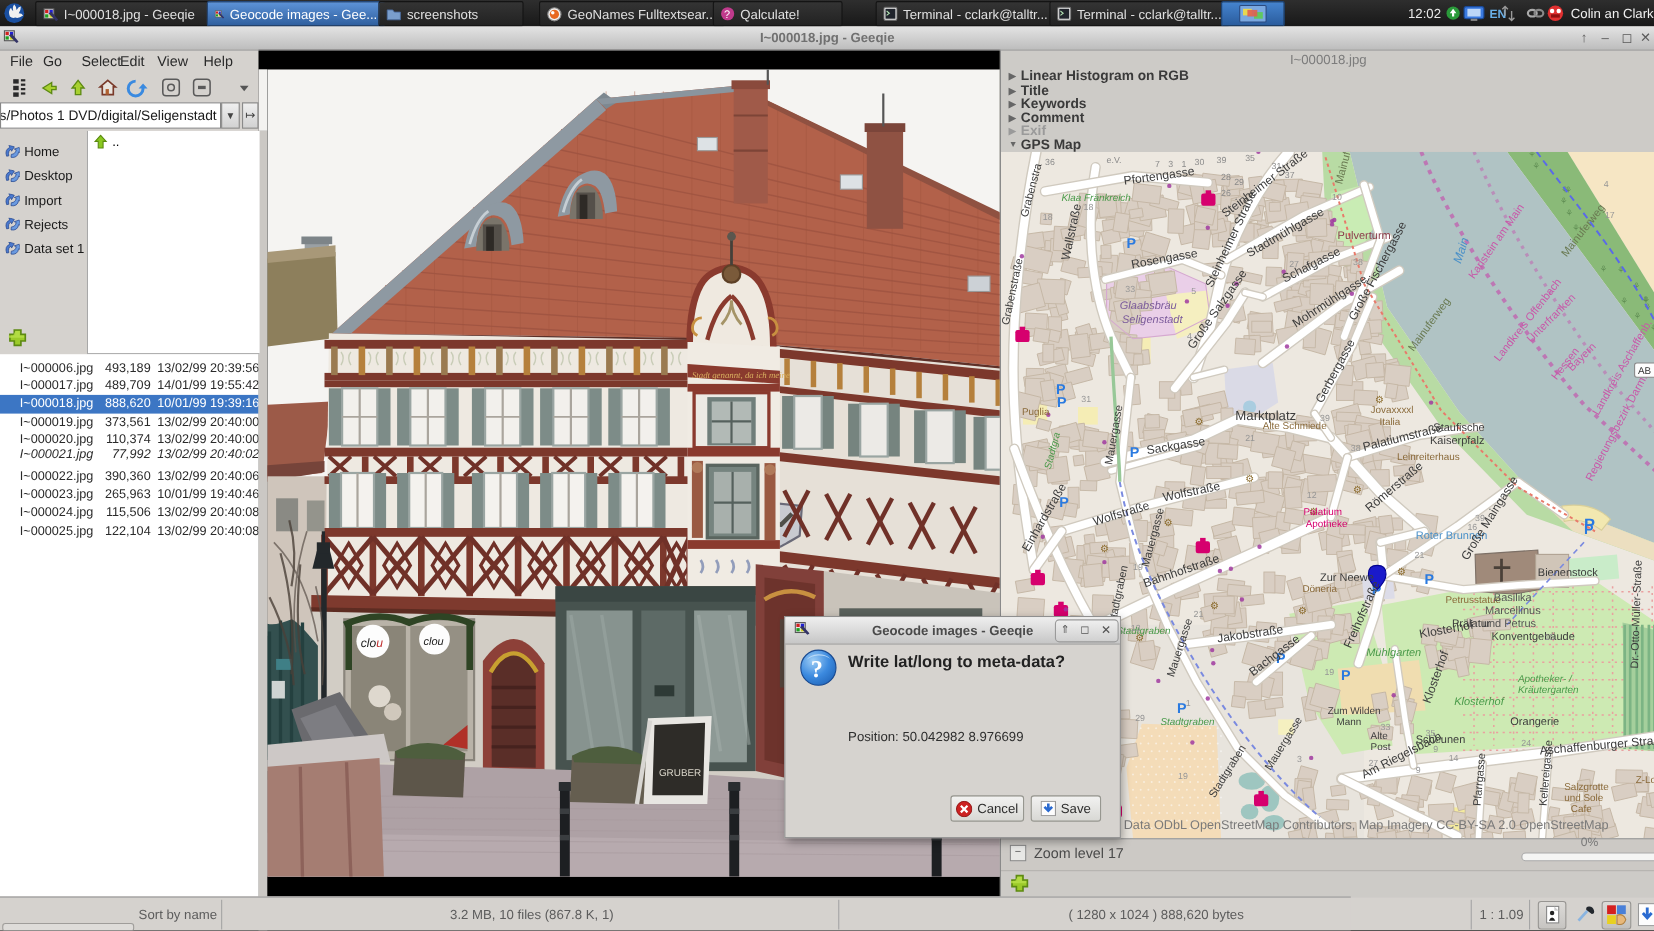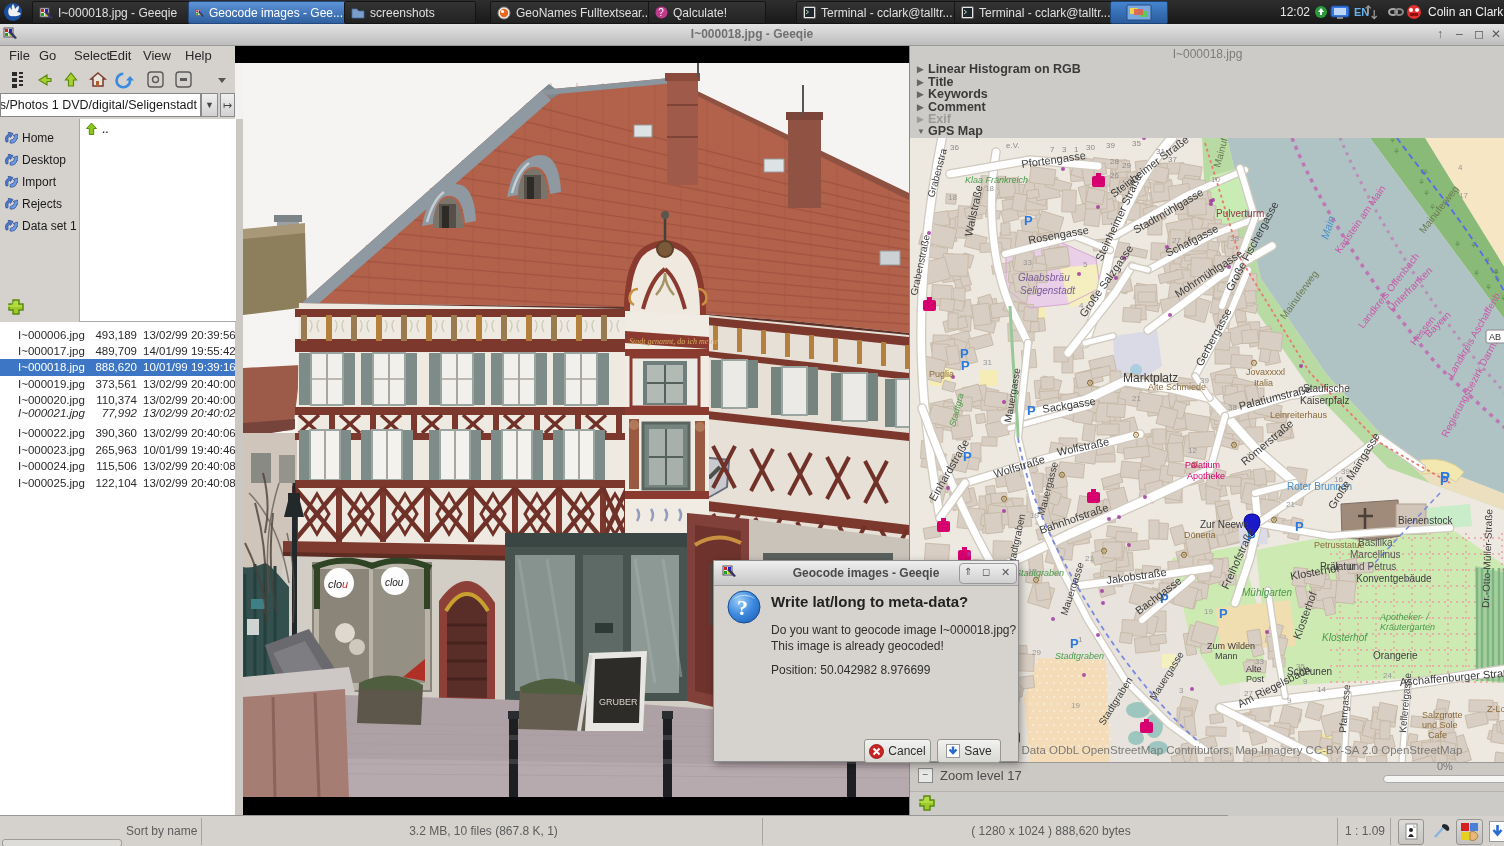--- a/index.html
+++ b/index.html
@@ -35,21 +35,21 @@
 #rightcol .hdr{position:absolute;left:0;right:0;top:2px;text-align:center;font-size:12px;color:#7c7c7c;}
 .sect{position:absolute;left:7px;font-size:12.5px;font-weight:bold;color:#3a3a3a;white-space:nowrap;}
 .sect .tri{display:inline-block;width:11px;color:#666;font-size:8.5px;vertical-align:1px;}
 
 #statusbar{position:absolute;left:0;top:815px;width:1228px;height:31px;background:#d5d2ce;border-top:1px solid #989898;font-size:12px;color:#5c5c5c;}
 .ssep{position:absolute;top:2px;bottom:2px;width:1px;background:#a5a5a5;}
 
 #dialog{position:absolute;left:713px;top:560px;width:304px;height:200px;background:#d6d3cf;border:1px solid #8f8f8f;box-shadow:2px 3px 8px rgba(0,0,0,0.35);font-size:12px;color:#2e2e2e;}
 #dlgtitle{position:absolute;left:0;top:0;right:0;height:24px;background:linear-gradient(#efefef,#c6c6c6);border-bottom:1px solid #a0a0a0;}
 #dlgtitle .t{position:absolute;left:0;right:0;top:5px;text-align:center;font-weight:bold;font-size:12px;color:#4a4a4a;}
-.dbtn{position:absolute;top:8px;height:22px;background:linear-gradient(#f2f2f1,#d8d8d4);border:1px solid #979790;border-radius:3px;font-size:12px;color:#2e2e2e;display:flex;align-items:center;justify-content:center;gap:4px;margin-top:16px;}
+.dbtn{position:absolute;top:8px;height:22px;background:linear-gradient(#f2f2f1,#d8d8d4);border:1px solid #979790;border-radius:3px;font-size:12px;color:#2e2e2e;display:flex;align-items:center;justify-content:center;gap:4px;}
 </style></head>
 <body>
 <div id="screen">
 
 <div id="imagepane">
       <div class="abs" style="left:0;top:18px;width:8px;height:56px;background:#f3f2f0;"></div>
       <div class="abs" style="left:0;top:74px;width:8px;height:741px;background:#cbc8c4;"></div>
       <svg class="abs" style="left:8px;top:18px;" width="666" height="734" viewBox="0 0 666 734">
 <rect x="0" y="0" width="666" height="734" fill="#f5f4f2"></rect>
 <rect x="34" y="156" width="22" height="34" fill="#9aa0a4"></rect>
@@ -1957,21 +1957,20 @@
               <stop offset="0" stop-color="#9ecdf5"></stop>
               <stop offset="0.5" stop-color="#3c8adf"></stop>
               <stop offset="1" stop-color="#1a5cb0"></stop>
             </radialGradient>
           </defs>
           <circle cx="17" cy="17" r="16" fill="url(#qg)" stroke="#1a4a90" stroke-width="1"></circle>
           <path d="M6,10 a13,10 0 0,1 22,-1 a16,13 0 0,0 -22,1 z" fill="#cfe6fa" opacity="0.75"></path>
           <text x="10" y="25" font-size="22" font-weight="bold" fill="#fff" font-family="Liberation Serif">?</text>
         </svg></div>
   <div class="abs" style="left:57px;top:32px;font-size:15px;font-weight:bold;color:#222;">Write lat/long to meta-data?</div>
-  <div class="abs" style="left:57px;top:61px;line-height:16px;">Do you want to geocode image I~000018.jpg?<br>This image is already geocoded!</div>
   <div class="abs" style="left:57px;top:102px;">Position: 50.042982 8.976699</div>
   <div class="dbtn" style="left:150px;top:162px;width:65px;">
         <svg width="15" height="15" viewBox="0 0 15 15" style="flex:none;">
           <circle cx="7.5" cy="7.5" r="7" fill="#cc2222" stroke="#8a1010" stroke-width="0.8"></circle>
           <path d="M4.5,4.5 l6,6 m0,-6 l-6,6" stroke="#fff" stroke-width="2"></path>
         </svg>
         <span>Cancel</span>
       </div>
   <div class="dbtn" style="left:223px;top:162px;width:62px;">
         <svg width="14" height="14" viewBox="0 0 14 14" style="flex:none;">

